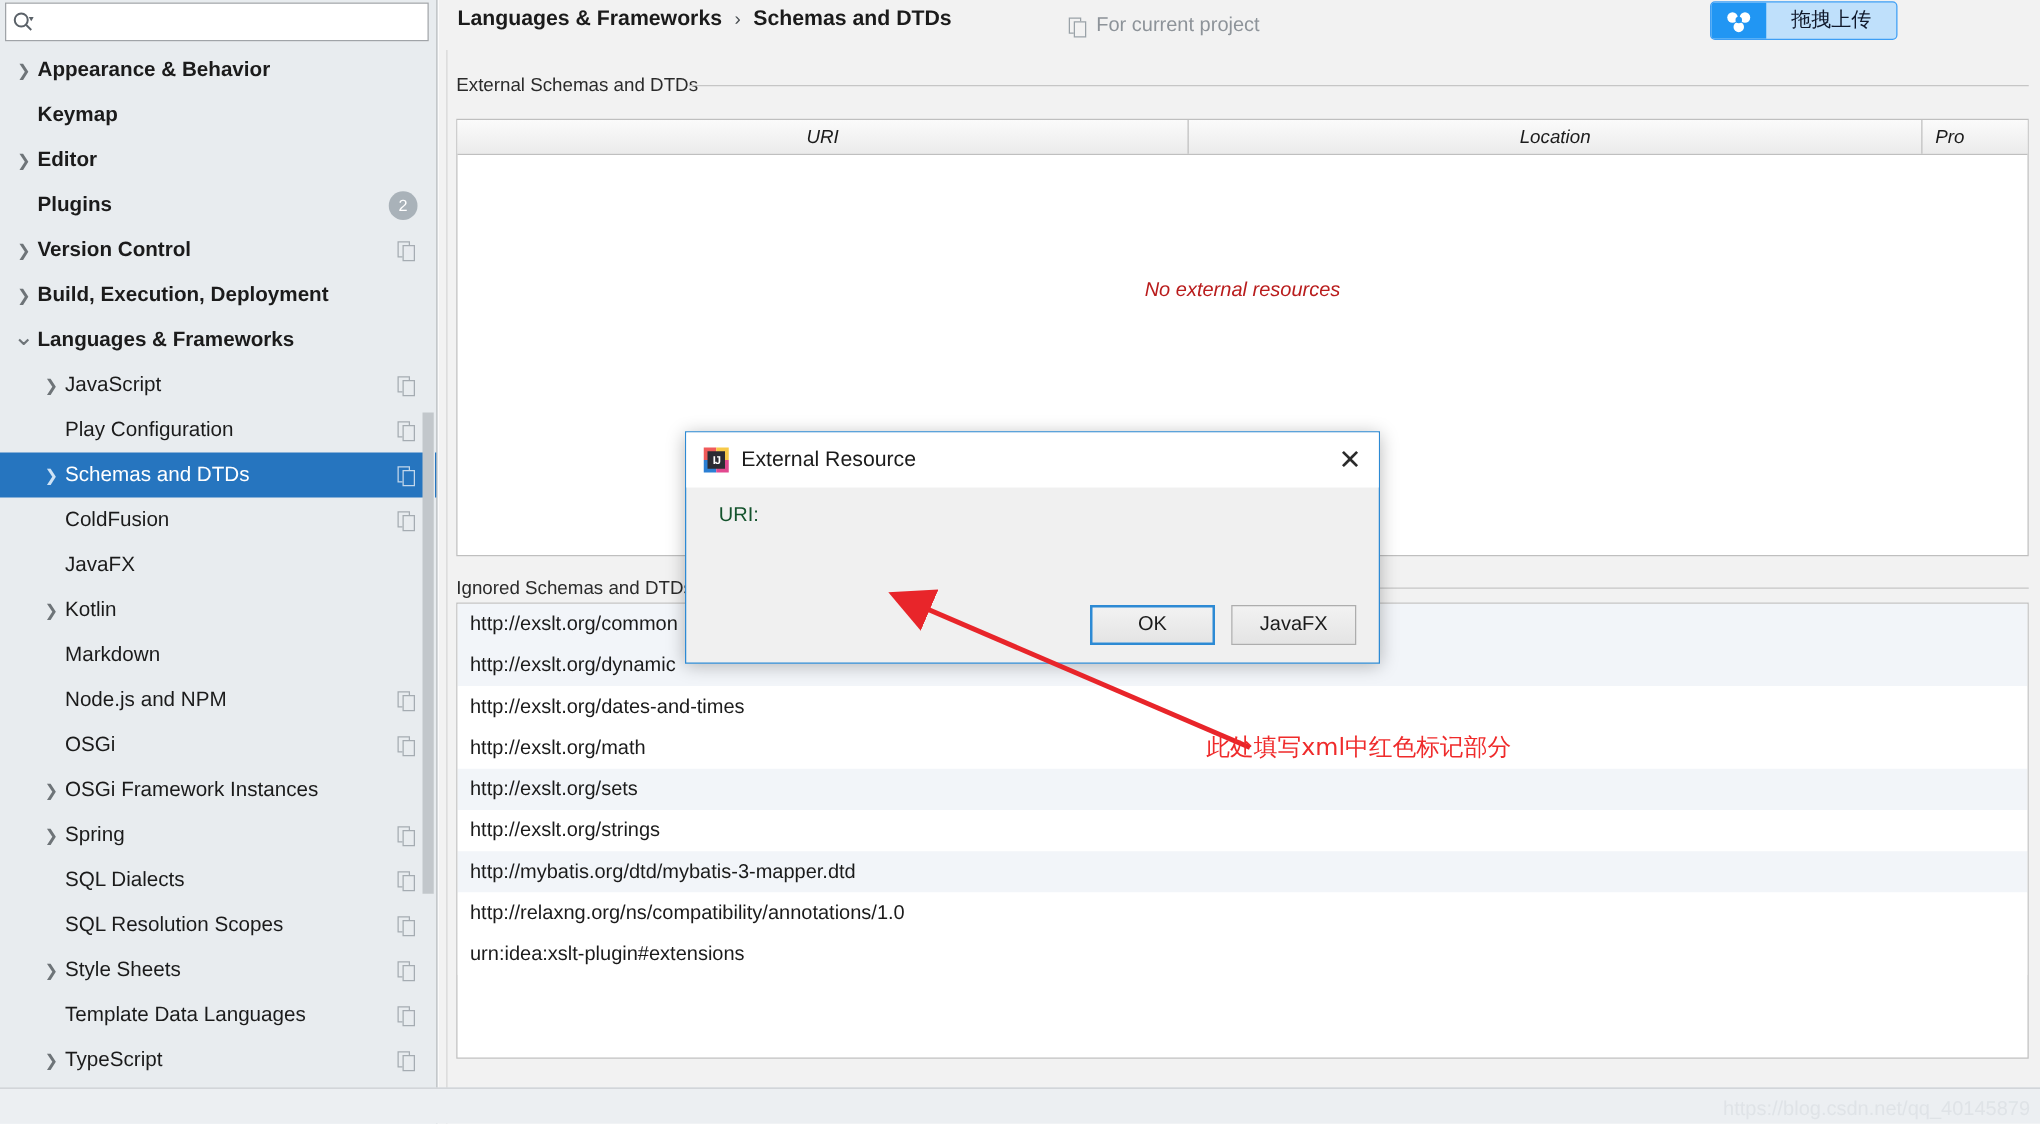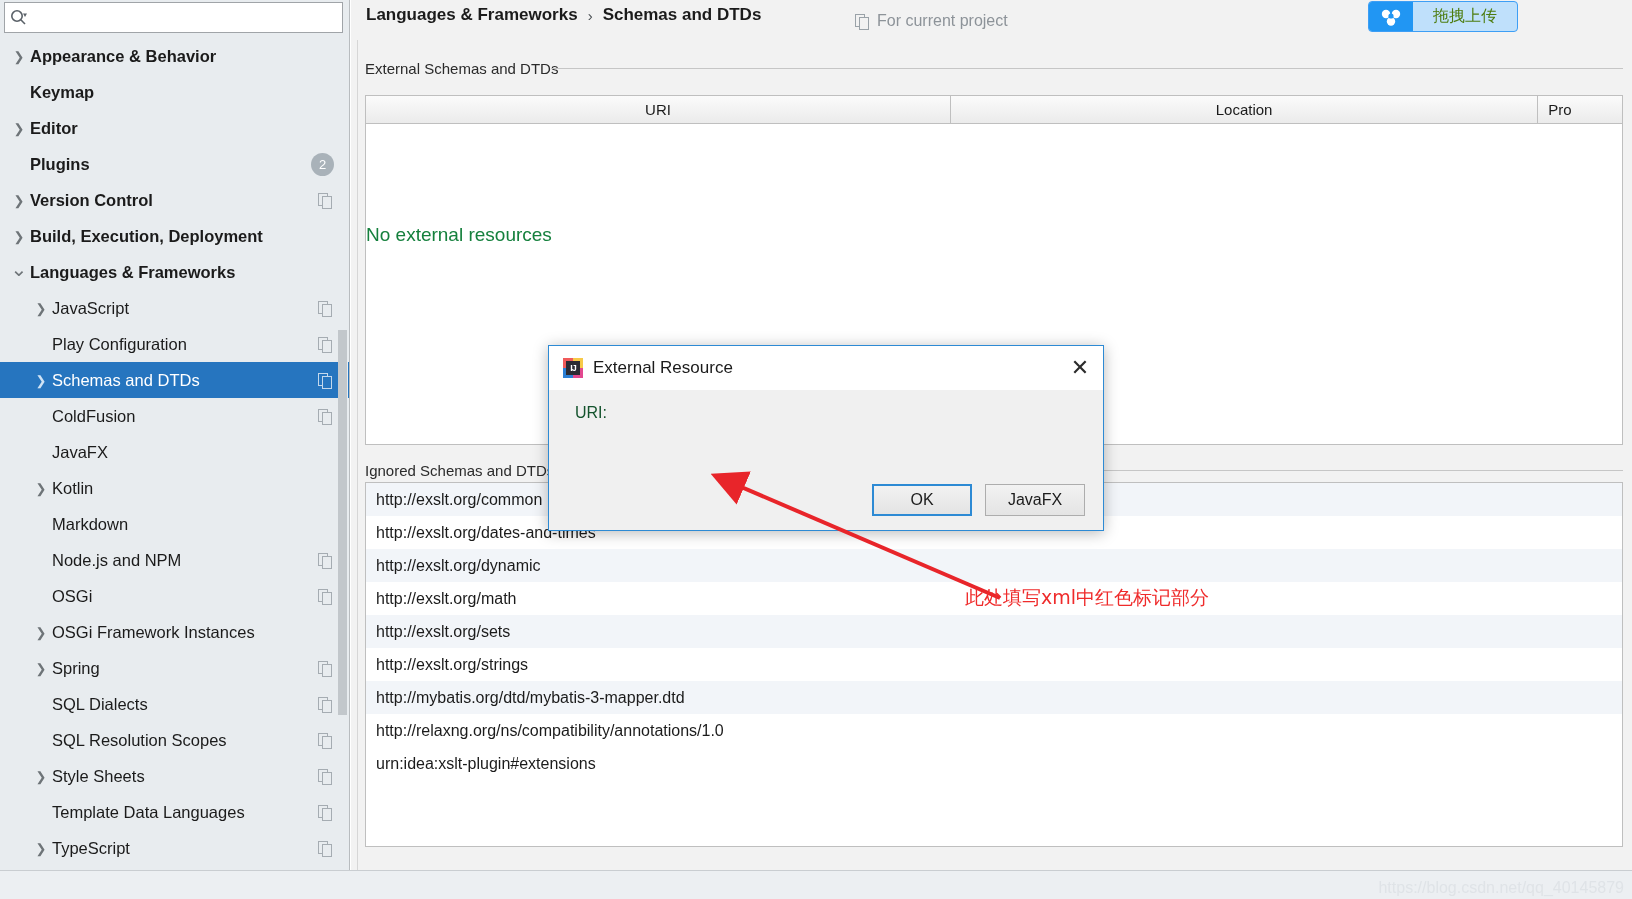--- a/index.html
+++ b/index.html
@@ -143,40 +143,41 @@
     position: absolute; height: 1px; background: #c6c6c6;
   }
 
   
   .ext-table {
     position: absolute; left: 14px; top: 95px;
     width: 1258px; height: 350px;
     background: #ffffff;
     border: 1px solid #bfbfbf;
     box-sizing: border-box;
+    font-style: italic;
   }
   .thead {
     display: flex; height: 27px;
     background: linear-gradient(#fbfbfb, #ebebeb);
     border-bottom: 1px solid #bfbfbf;
     font-size: 15px; color: #1b1b1b;
   }
   .th {
     display: flex; align-items: center; justify-content: center;
     border-right: 1px solid #bfbfbf;
     box-sizing: border-box;
     overflow: hidden; white-space: nowrap;
   }
   .th:last-child { border-right: 0; }
   .th.col-uri { width: 586px; }
   .th.col-loc { width: 588px; }
   .th.col-pro { width: 84px; justify-content: flex-start; padding-left: 10px; }
   .empty-msg {
     position: absolute; left: 0; right: 0; top: 128px;
-    font-size: 19px; color: #15803d;
+    text-align: center; font-size: 16px; color: #b91c1c;
   }
 
   
   .ign-table {
     position: absolute; left: 14px; top: 482px;
     width: 1258px; height: 365px;
     background: #ffffff;
     border: 1px solid #bfbfbf;
     box-sizing: border-box;
     overflow: hidden;
@@ -281,21 +282,21 @@
     box-sizing: border-box;
     overflow: hidden;
   }
   .upload-pill .ic {
     width: 44px; height: 100%;
     background: #2196f3;
     display: flex; align-items: center; justify-content: center;
   }
   .upload-pill .tx {
     flex: 1; text-align: center;
-    font-size: 16px; color: #4d7c0f;
+    font-size: 16px; color: #0f172a;
     font-family: "DejaVu Sans", sans-serif;
   }
 
   
   .wm-bar {
     position: absolute; left: 0; bottom: 0;
     width: 1632px; height: 28px;
     background: #eceff2;
     border-top: 1px solid #c9cdd1;
   }
@@ -486,25 +487,25 @@
       <div class="empty-msg">No external resources</div>
     </div>
 
     <div class="section-title" style="left:14px; top:462px;">Ignored Schemas and DTDs</div>
     <div class="section-line" style="left:210px; top:470px; width:1062px;"></div>
 
     <div class="ign-table" id="ign-table">
         <div class="ign-row odd">
           <span>http://exslt.org/common</span>
         </div>
+        <div class="ign-row odd">
+          <span>http://exslt.org/dynamic</span>
+        </div>
         <div class="ign-row even">
           <span>http://exslt.org/dates-and-times</span>
-        </div>
-        <div class="ign-row odd">
-          <span>http://exslt.org/dynamic</span>
         </div>
         <div class="ign-row even">
           <span>http://exslt.org/math</span>
         </div>
         <div class="ign-row odd">
           <span>http://exslt.org/sets</span>
         </div>
         <div class="ign-row even">
           <span>http://exslt.org/strings</span>
         </div>

